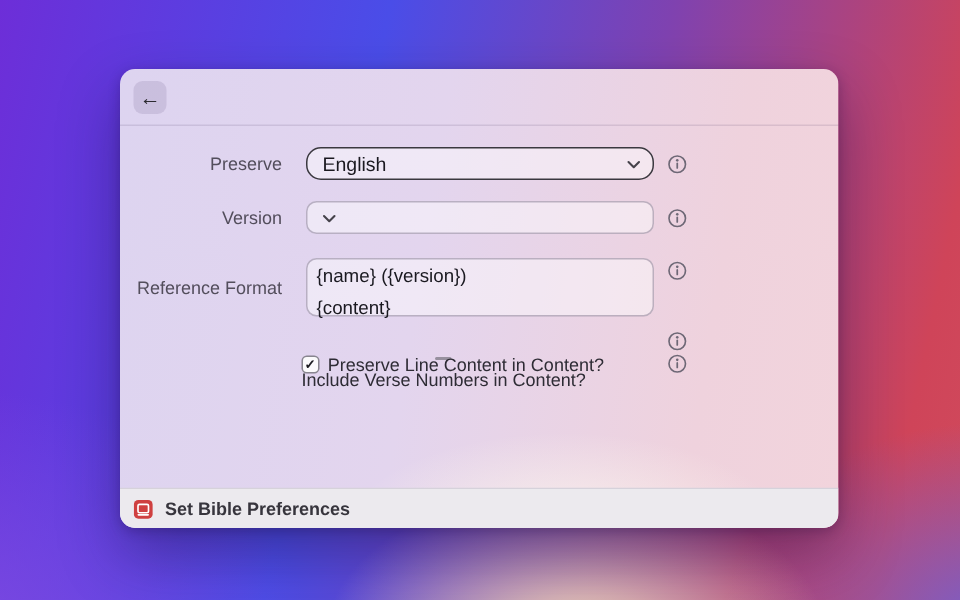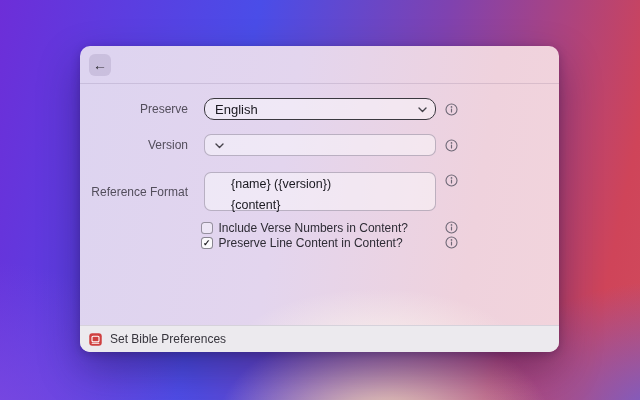--- a/index.html
+++ b/index.html
@@ -50,49 +50,49 @@
   }
   .dropdown { height:22px; display:flex; align-items:center; padding:0 8px 0 10px; cursor:pointer; }
   .dropdown.focused { border:1.5px solid #3a383f; }
   .f-language { top:52px;border-radius:10px; }
   .f-version  { top:88px; }
   .field-value { flex:1; font-size:13px; font-weight:500; color:#1a1920; }
   .chevron { flex:0 0 auto; margin-top:1px; }
 
   .f-textarea { top:126px; height:39px; cursor:text; }
   .ta-text {
-    padding:1px 26px; font-size:12.5px; line-height:21px;
+    padding:1px 6px; font-size:12.5px; line-height:21px;
     color:#1a1920; white-space:pre-line;
   }
 
   .info-btn {
     position:absolute; left:365px; width:13px; height:13px;
     border:none; background:transparent; padding:0; cursor:pointer; line-height:0;
   }
   .i-1 { top:57px; } .i-2 { top:93px; } .i-3 { top:128px; } .i-4 { top:175px; } .i-5 { top:190px; }
 
   .cb-row { position:absolute; left:121px; display:flex; align-items:center; gap:6px; height:12px; }
-  .cb-1 { top:176px; } .cb-2 { top:191px; }
+  .cb-1 { top:192px;flex-direction:column; } .cb-2 { top:191px; }
   .checkbox {
     width:11.5px; height:11.5px; border-radius:3.5px;
     border:1px solid rgba(78,72,88,0.55); background:rgba(255,255,255,0.42);
     display:flex; align-items:center; justify-content:center; cursor:pointer;
   }
   .checkbox .mark { display:none; font-size:9px; line-height:9px; color:#1c1b21; font-weight:bold; }
   .checkbox.checked { background:#fbfafc; border-color:rgba(62,57,72,0.6); }
   .checkbox.checked .mark { display:block; }
   .cb-label { font-size:12px; color:#2e2c35; }
 
   .footer {
     position:absolute; left:0; right:0; bottom:0; height:27px;
     background:#eceaee; border-top:1px solid rgba(70,55,95,0.13);
     border-radius:0 0 10px 10px;
     display:flex; align-items:center; gap:8px; padding:0 9px;
   }
-  .footer-title { font-size:12px; font-weight:400; color:#37353d; }
+  .footer-title { font-size:12px; font-weight:700; color:#37353d; }
   .book-icon { width:13px; height:13px; line-height:0; }
 </style>
 </head>
 <body>
 
 <div class="bg">
   <div class="window">
 
     <div class="header">
       <button class="back-btn">

